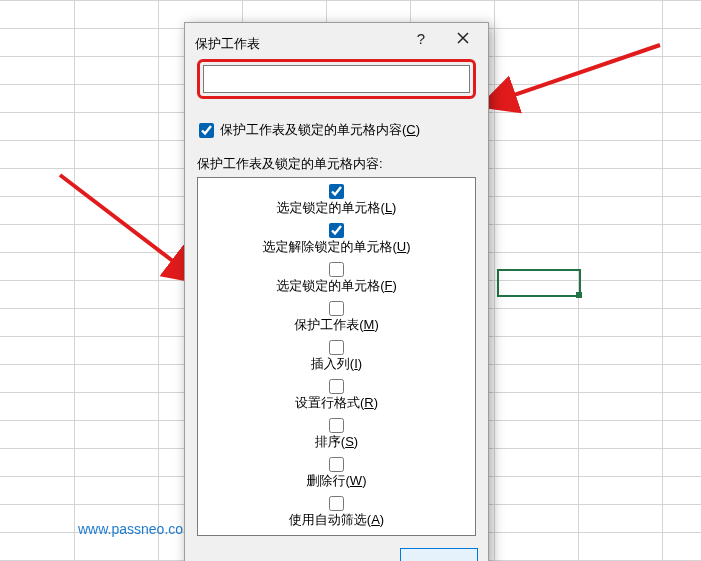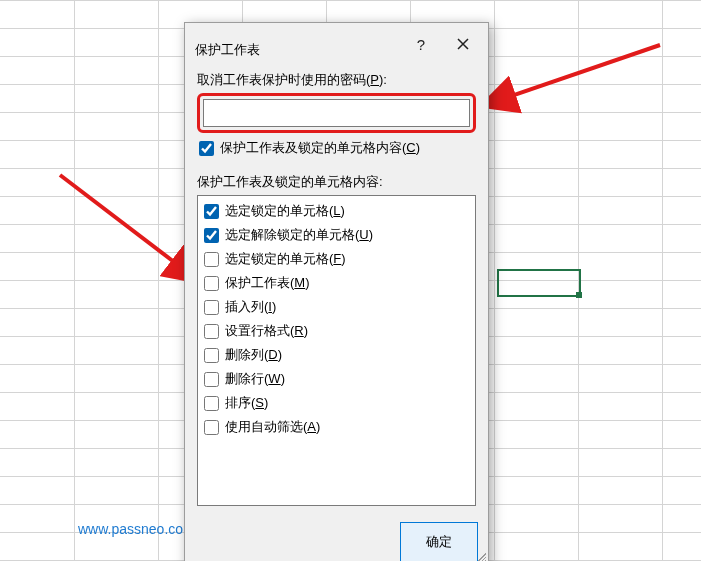--- a/index.html
+++ b/index.html
@@ -102,21 +102,21 @@
     border: 1px solid #7a7a7a;
     background: #fff;
     padding: 2px 6px;
     font-size: 13px;
     outline: none;
   }
   .row-check {
     display: flex;
     align-items: center;
     gap: 6px;
-    margin: 0 0 10px 2px;
+    margin: 16px 0 10px 2px;
   }
   .row-check input, .opt input {
     width: 15px;
     height: 15px;
     accent-color: #0063b1;
     margin: 0;
   }
   .listbox {
     flex: 1;
     border: 1px solid #7a7a7a;
@@ -130,23 +130,23 @@
     flex: 1;
     overflow-y: auto;
     padding: 3px 2px;
   }
   .list-inner::-webkit-scrollbar { width: 18px; }
   .list-inner::-webkit-scrollbar-track { background: #f0f0f0; }
   .list-inner::-webkit-scrollbar-thumb { background: #c2c2c2; border: 1px solid #a0a0a0; }
   .opt {
     display: flex;
     align-items: center;
-    gap: 6px;
     padding: 3px 4px;
     font-size: 13px;
+    flex-direction: column;
   }
   .footer {
     height: 48px;
     display: flex;
     justify-content: flex-end;
     align-items: center;
     gap: 10px;
     padding: 0 10px;
     position: relative;
   }
@@ -204,23 +204,20 @@
     <span class="title">保护工作表</span>
     <div class="tbtn">?</div>
     <div class="tbtn close">
       <svg viewBox="0 0 12 12">
           <path d="M1 1 L11 11 M11 1 L1 11" stroke="#222" stroke-width="1.5"></path>
         </svg>
     </div>
   </div>
 
   <div class="body">
-    <div class="label">
-      <span>取消工作表保护时使用的密码(</span><span class="underline-char">P</span><span>):</span>
-    </div>
     <div class="pw-wrap">
       <input type="password" class="pw-input" value="" style="">
     </div>
 
     <label class="row-check">
       <input type="checkbox" id="prot" checked="" style="">
       <span>
         <span>保护工作表及锁定的单元格内容(</span><span class="underline-char">C</span><span>)</span>
       </span>
     </label>
@@ -248,29 +245,25 @@
           <label class="opt">
             <input type="checkbox" style="">
             <span><span>插入列(</span><span class="underline-char">I</span><span>)</span></span>
           </label>
           <label class="opt">
             <input type="checkbox" style="">
             <span><span>设置行格式(</span><span class="underline-char">R</span><span>)</span></span>
           </label>
           <label class="opt">
             <input type="checkbox" style="">
-            <span><span>删除列(</span><span class="underline-char">D</span><span>)</span></span>
+            <span><span>排序(</span><span class="underline-char">S</span><span>)</span></span>
           </label>
           <label class="opt">
             <input type="checkbox" style="">
             <span><span>删除行(</span><span class="underline-char">W</span><span>)</span></span>
-          </label>
-          <label class="opt">
-            <input type="checkbox" style="">
-            <span><span>排序(</span><span class="underline-char">S</span><span>)</span></span>
           </label>
           <label class="opt">
             <input type="checkbox" style="">
             <span><span>使用自动筛选(</span><span class="underline-char">A</span><span>)</span></span>
           </label>
         </div>
     </div>
   </div>
 
   <div class="footer">

